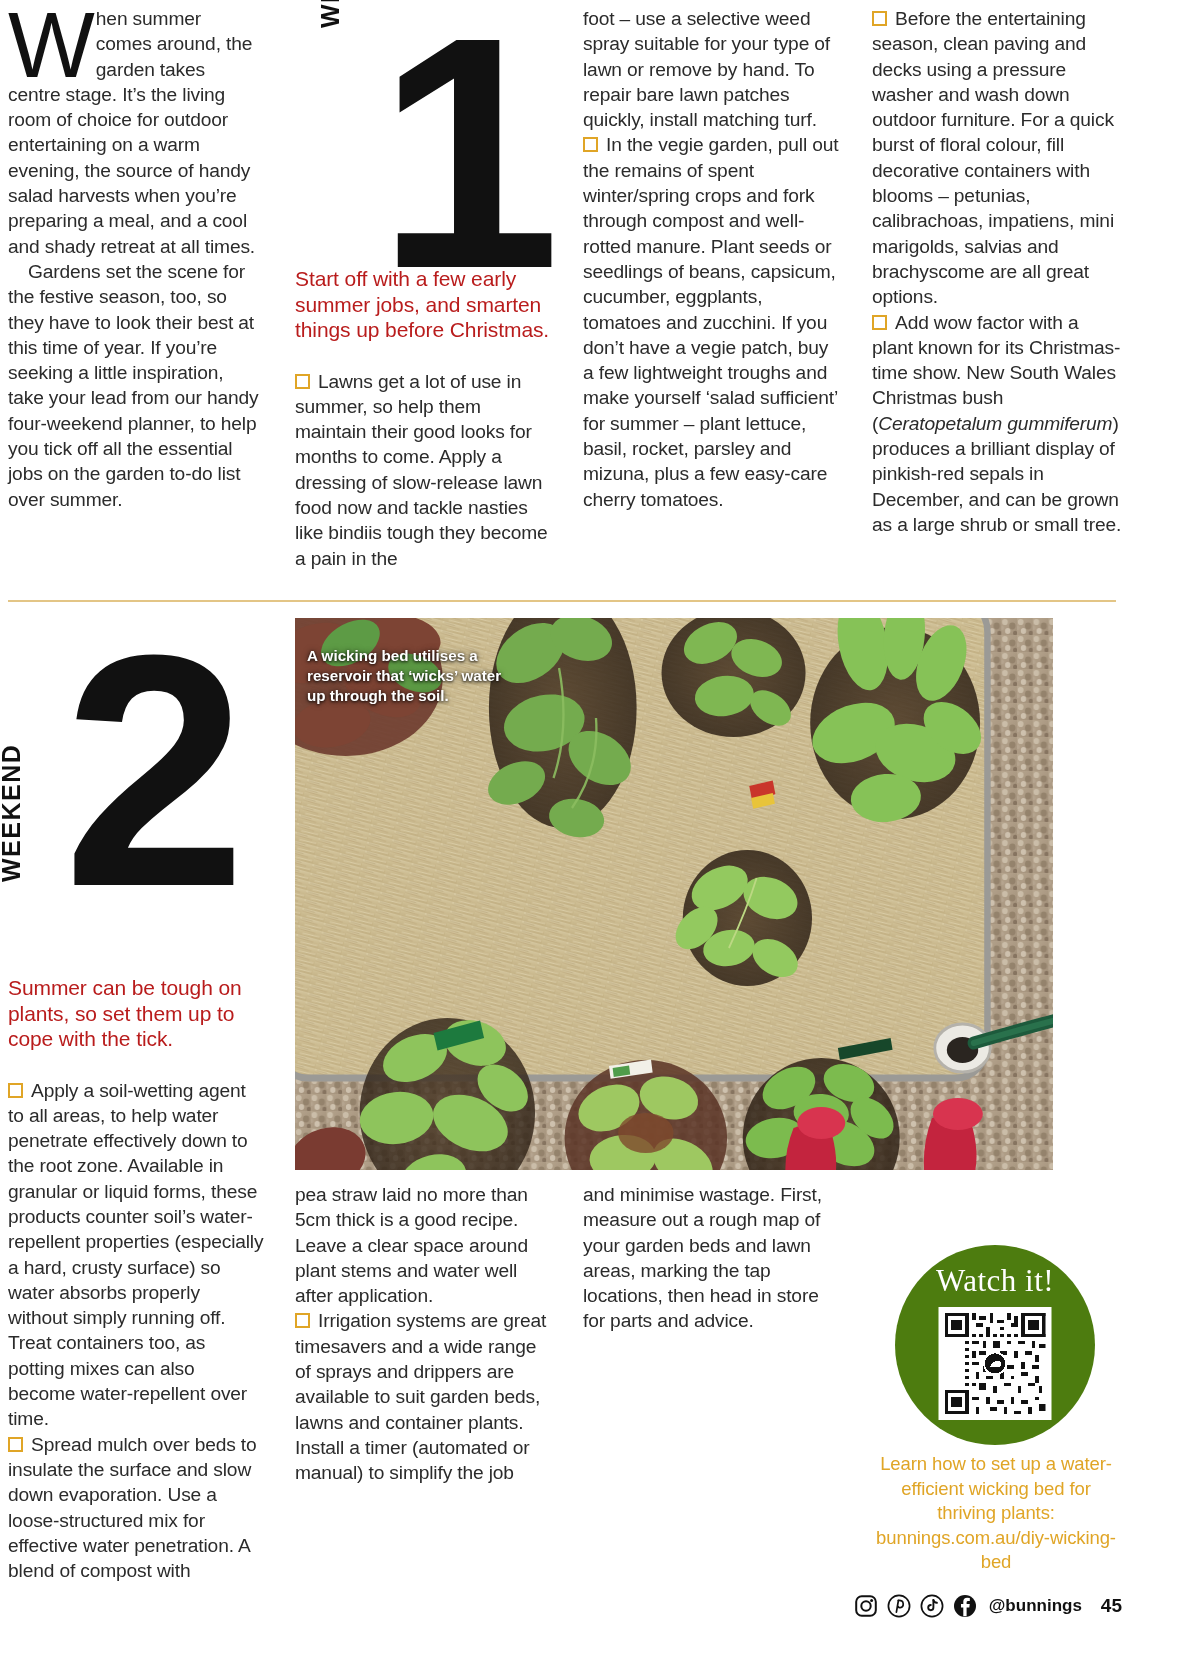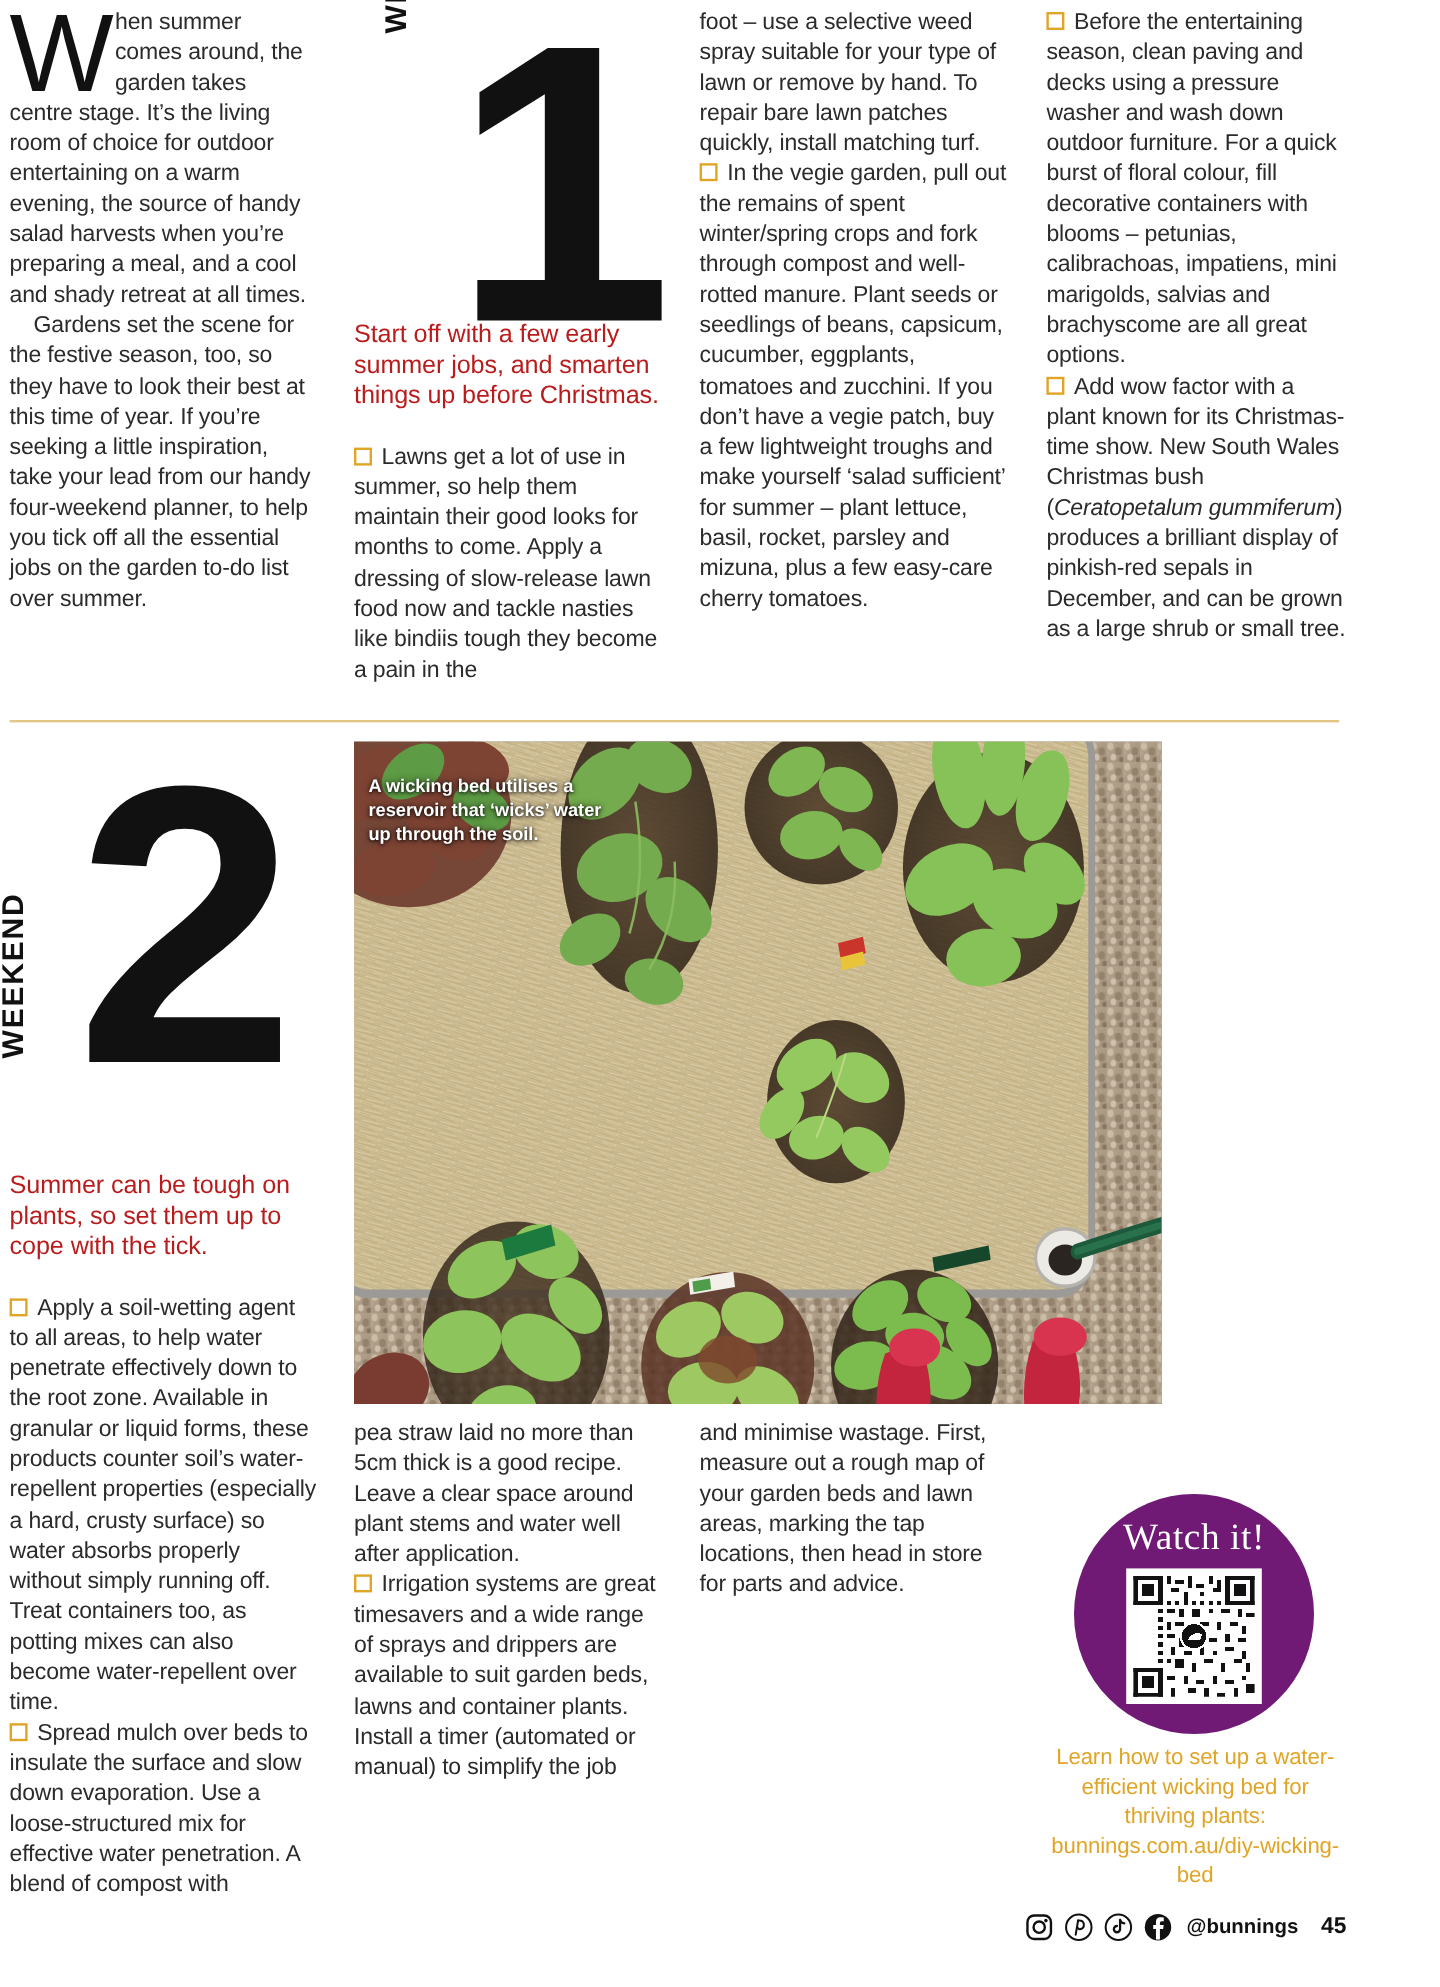--- a/index.html
+++ b/index.html
@@ -125,23 +125,23 @@
     left: 8px; top: 600px;
     width: 1108px;
     height: 2px;
     background: #e3c586;
   }
 
   
   .photo-wrap {
     position: absolute;
     left: 295px; top: 618px;
-    width: 673px; height: 552px;
+    width: 758px; height: 552px;
     overflow: hidden;
-    background: #737373;
+    background: #a21caf;
   }
   .photo-wrap svg { display: block; width: 100%; height: 100%; }
 
   .photo-caption {
     position: absolute;
     left: 12px; top: 28px;
     width: 210px;
     font-family: "Liberation Sans", sans-serif;
     font-weight: bold;
     font-size: 15.2px;
@@ -154,21 +154,21 @@
   #lcol1 { position: absolute; left: 8px;   top: 975px;  width: 256px; }
   #lcol2 { position: absolute; left: 295px; top: 1182px; width: 255px; }
   #lcol3 { position: absolute; left: 583px; top: 1182px; width: 262px; }
 
   
   .watch-circle {
     position: absolute;
     left: 895px; top: 1245px;
     width: 200px; height: 200px;
     border-radius: 50%;
-    background: #701a75;
+    background: #4d7c0f;
   }
   .watch-title {
     position: absolute;
     top: 18px; left: 0; width: 100%;
     text-align: center;
     font-family: "Liberation Serif", serif;
     font-size: 31px;
     color: #ffffff;
     letter-spacing: 0.5px;
   }

